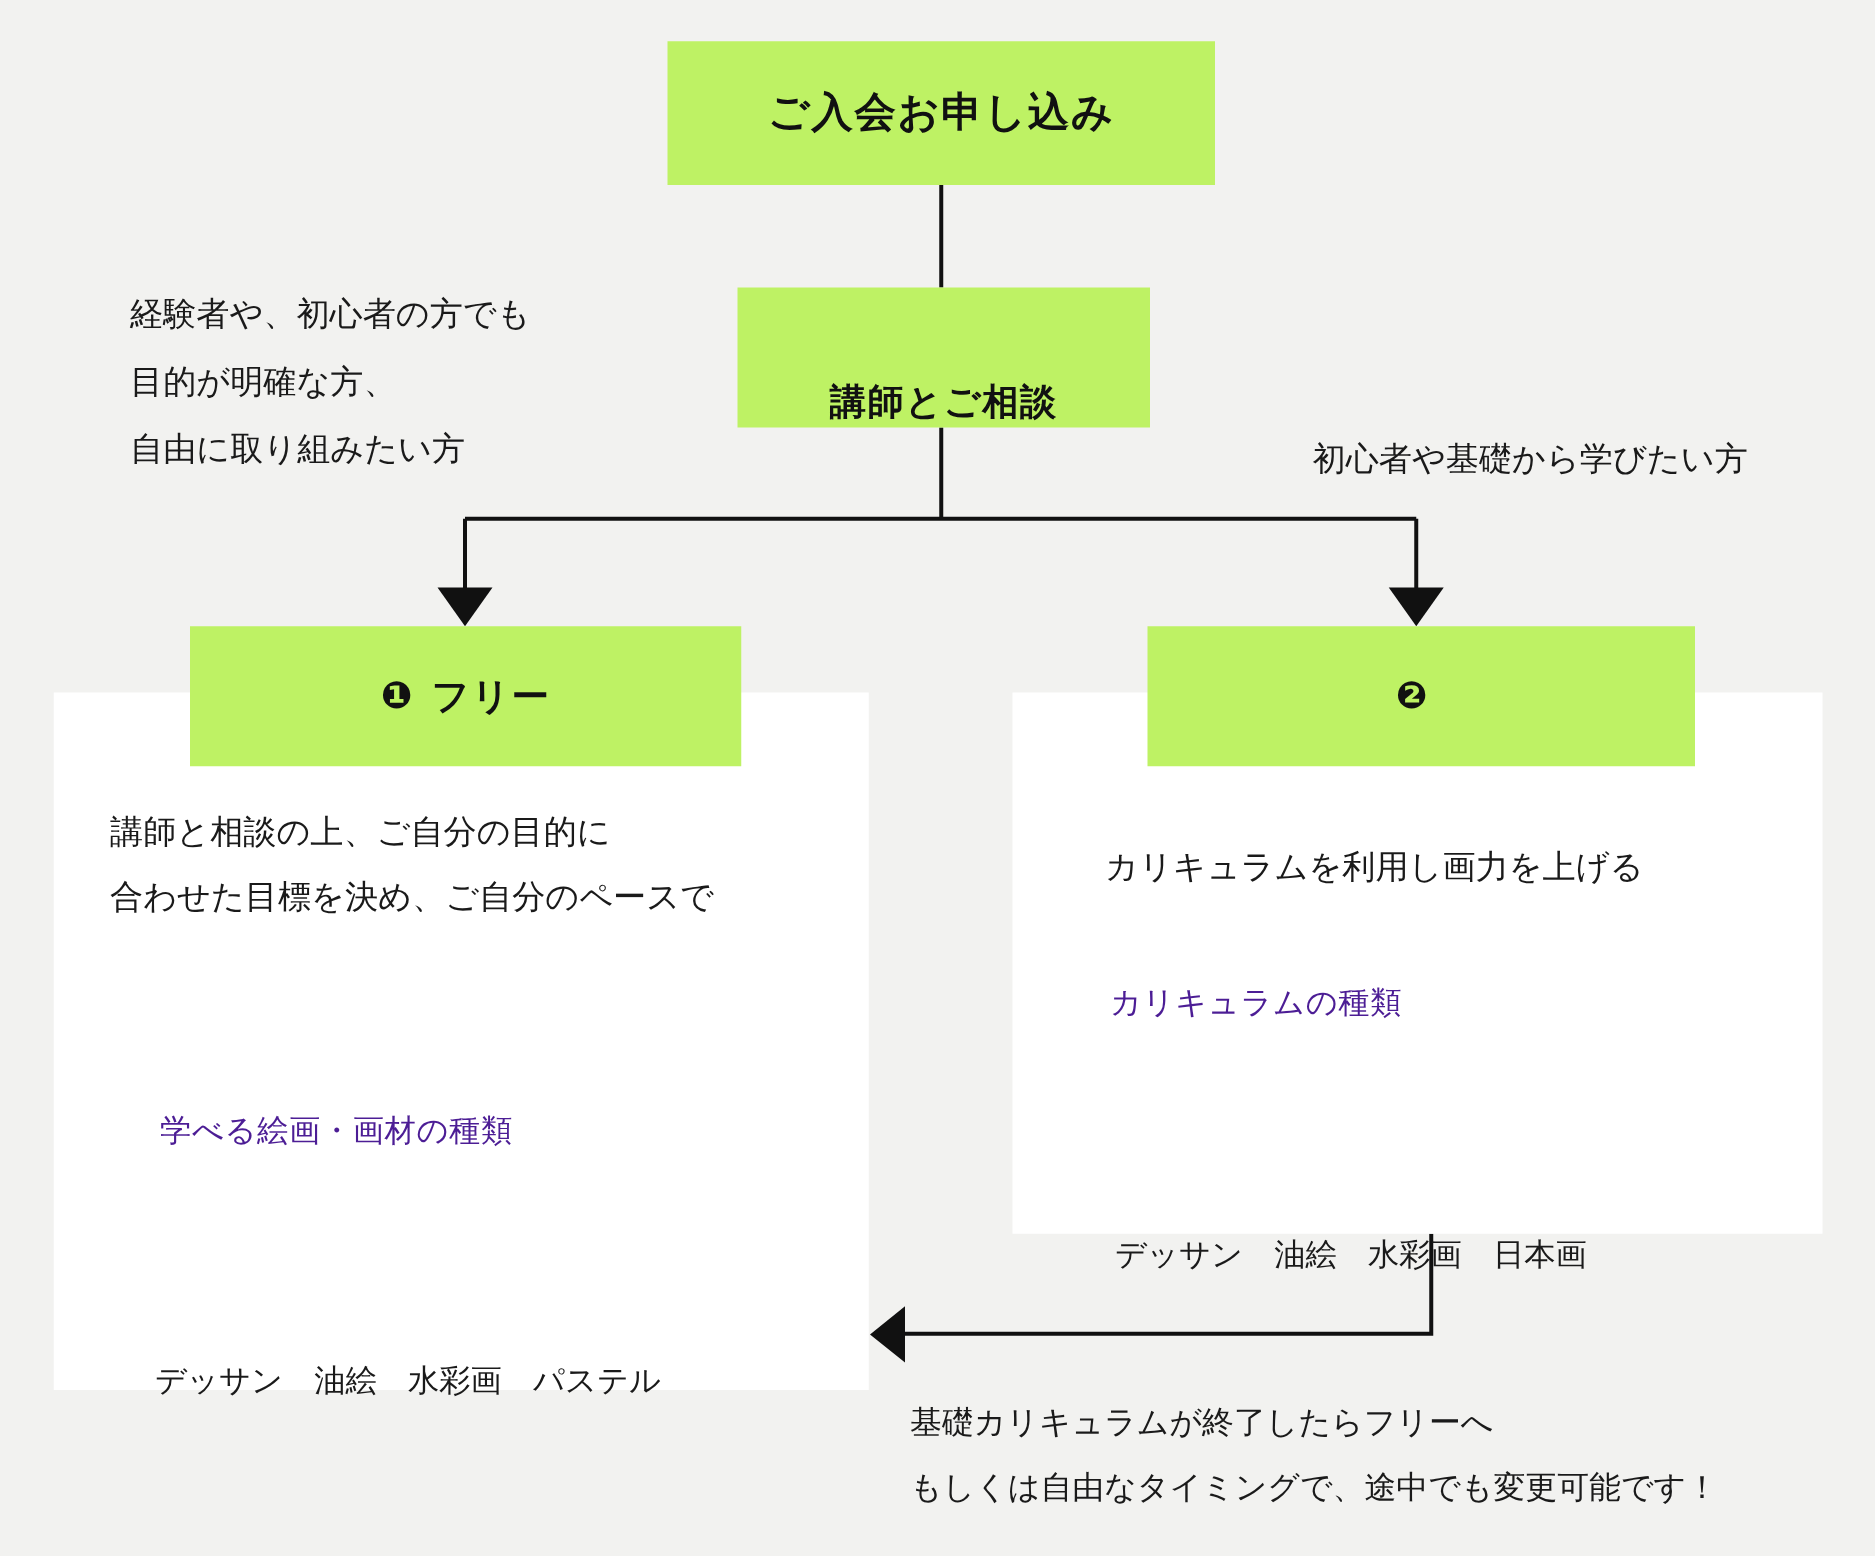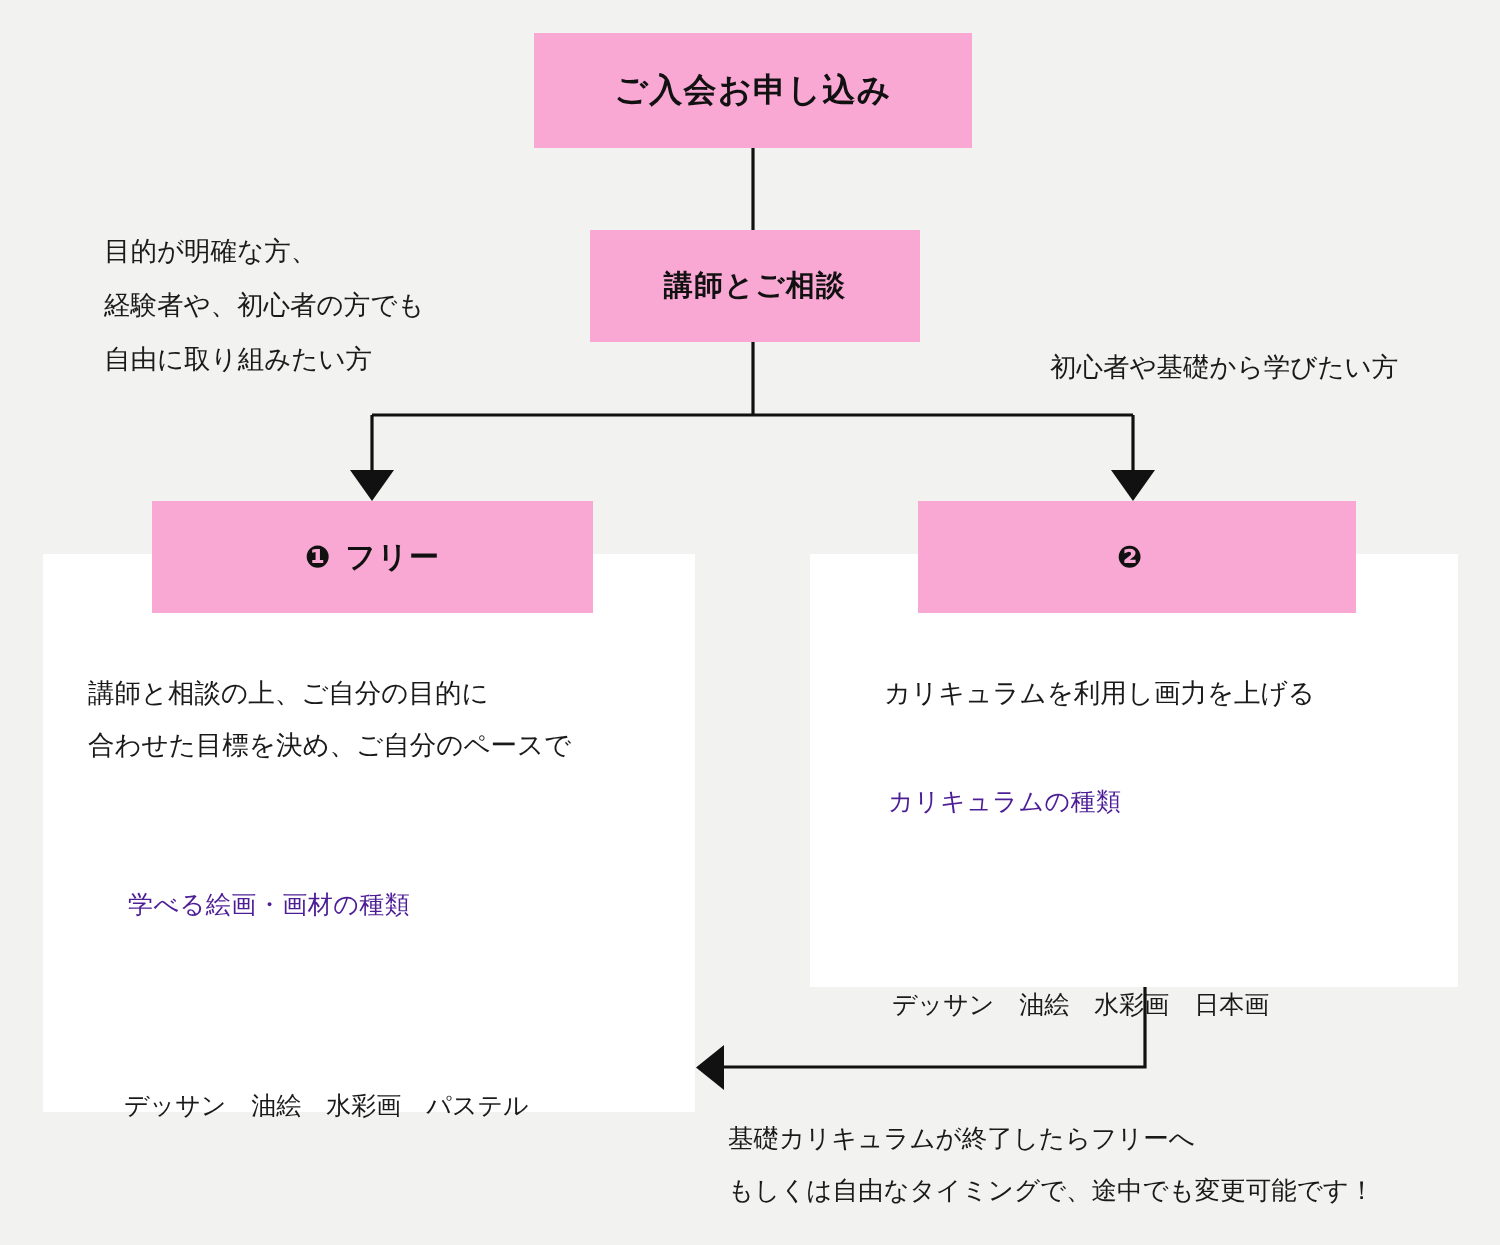--- a/index.html
+++ b/index.html
@@ -17,36 +17,37 @@
   }
   #stage {
     position: relative;
     width: 1500px;
     height: 1245px;
   }
 
   
   .green-box {
     position: absolute;
-    background: #f9a8d4;
+    background: #bef264;
     display: flex;
     align-items: center;
     justify-content: center;
     font-weight: bold;
     color: #111111;
     letter-spacing: 0.04em;
     white-space: nowrap;
   }
   #box-apply {
     left: 534px; top: 33px; width: 438px; height: 115px;
     font-size: 33px;
   }
   #box-consult {
     left: 590px; top: 230px; width: 330px; height: 112px;
     font-size: 29px;
+    align-items: flex-end;
   }
   #header-free {
     left: 152px; top: 501px; width: 441px; height: 112px;
     font-size: 30px;
   }
   #header-basic {
     left: 918px; top: 501px; width: 438px; height: 112px;
     font-size: 30px;
   }
   .circle-num {
@@ -80,21 +81,21 @@
     letter-spacing: 0.02em;
   }
   .card-list {
     position: absolute;
     font-size: 25px;
     line-height: 2.35;
     color: #1a1a1a;
     white-space: pre;
   }
 
-  #free-desc   { left: 88px;  top: 668px; }
+  #free-desc   { left: 88px;  top: 640px; }
   #free-sub    { left: 128px; top: 888px; }
   #free-list   { left: 124px; top: 958px; }
   #basic-desc  { left: 884px; top: 668px; }
   #basic-sub   { left: 888px; top: 785px; }
   #basic-list  { left: 892px; top: 858px; font-family: Liberation Serif, serif; }
 
   
   .annotation {
     position: absolute;
     font-size: 26.5px;
@@ -141,22 +142,22 @@
 
   <div class="green-box" id="box-apply">
     <span>ご入会お申し込み</span>
   </div>
 
   <div class="green-box" id="box-consult">
     <span>講師とご相談</span>
   </div>
 
   <div class="annotation" id="note-left">
+    <div>経験者や、初心者の方でも</div>
     <div>目的が明確な方、</div>
-    <div>経験者や、初心者の方でも</div>
     <div>自由に取り組みたい方</div>
   </div>
 
   <div class="annotation" id="note-right">
     <div>初心者や基礎から学びたい方</div>
   </div>
 
   <div class="white-card" id="card-free"></div>
 
   <div class="green-box" id="header-free">

